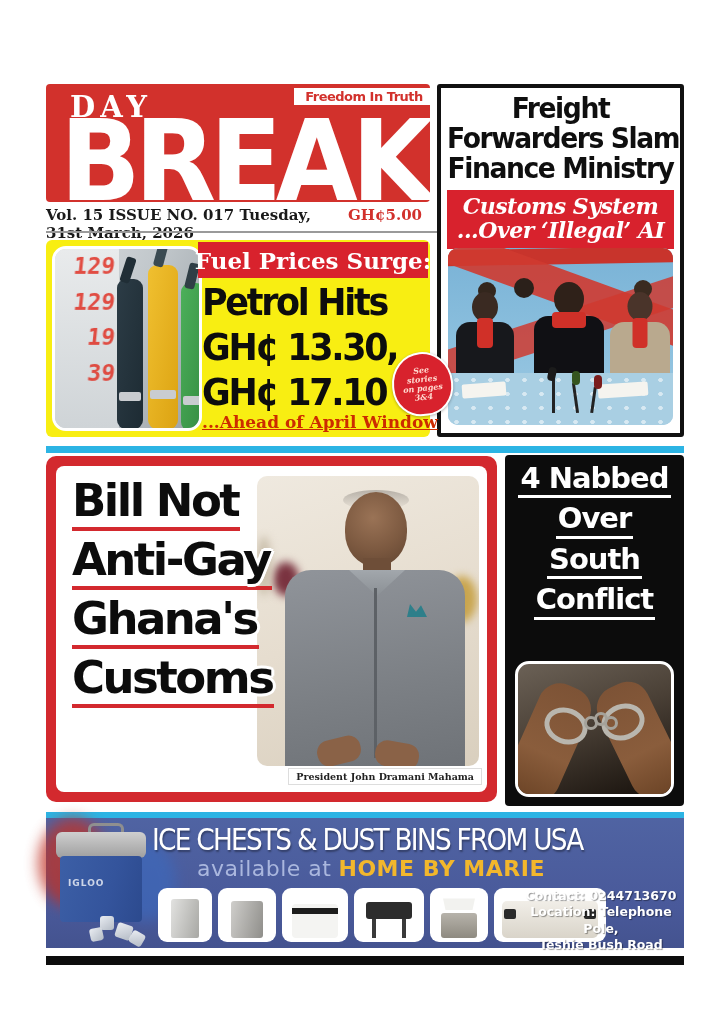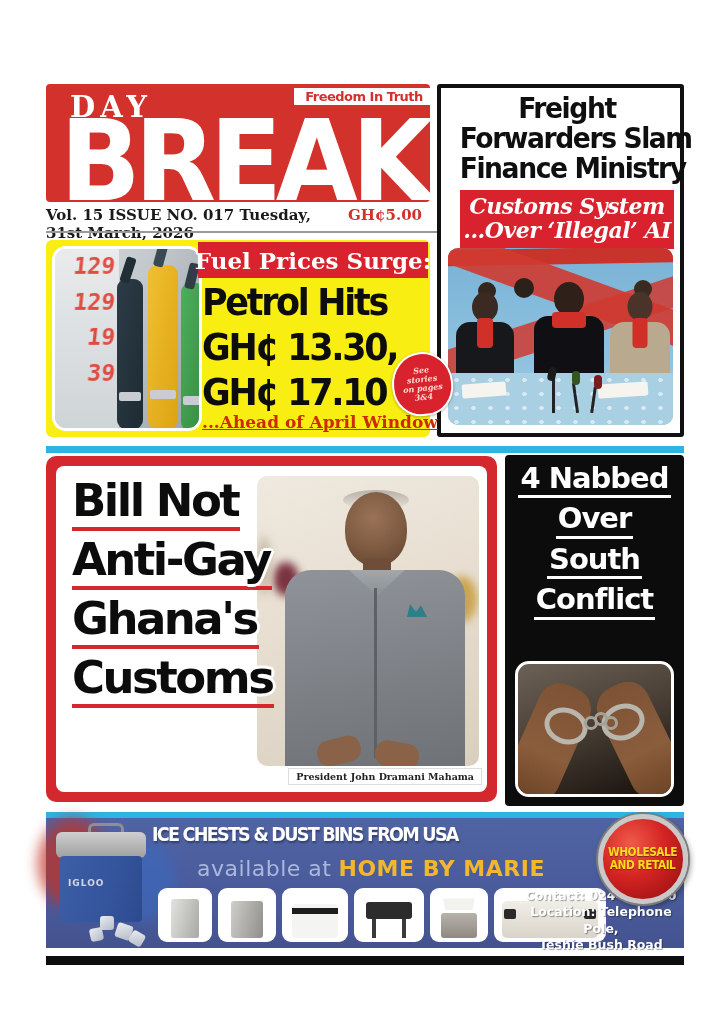--- a/index.html
+++ b/index.html
@@ -16,21 +16,21 @@
   .tagline-box span{color:#d2312c;font-weight:bold;font-size:13px;letter-spacing:-0.5px;white-space:nowrap;}
   .mast-break{left:14px;top:22px;color:#fff;font-weight:bold;font-size:100px;line-height:1;
               letter-spacing:-6px;transform:scale(1.06,1.12);transform-origin:left top;white-space:nowrap;}
   .issue-line{left:46px;top:206px;width:376px;display:flex;justify-content:space-between;
               font-family:"DejaVu Serif",serif;font-weight:bold;font-size:15px;color:#1a1a1a;}
   .issue-line .price{color:#d2312c;}
   .top-rule{left:46px;top:231px;width:638px;height:0;border-top:2px solid #9a9a9a;}
 
   
   .freight-box{left:437px;top:84px;width:247px;height:353px;border:4px solid #111;
-               background:#fff;border-radius:3px;box-sizing:border-box;padding-left:13px;}
+               background:#fff;border-radius:3px;box-sizing:border-box;}
   .freight-hl{margin-top:6px;text-align:center;font-weight:bold;color:#0f0f0f;font-size:28px;
               line-height:1.08;letter-spacing:-1.5px;}
   .freight-hl div{transform:scaleX(0.95);transform-origin:center;white-space:nowrap;}
   .freight-sub{margin:5px 6px 0 6px;background:#d8222d;color:#fff;text-align:center;
                font-family:"DejaVu Serif",serif;font-weight:bold;font-style:italic;
                font-size:22px;line-height:1.12;padding:4px 0 6px 0;}
   .freight-sub div{white-space:nowrap;letter-spacing:-0.5px;}
   .press-photo{position:absolute;left:7px;right:7px;top:160px;bottom:8px;border-radius:10px;
                overflow:hidden;background:linear-gradient(180deg,#79b2d6 0%,#8cc0de 55%,#9fc9e2 100%);}
   .press-strip{position:absolute;left:-10px;top:0;width:120%;height:16px;background:#c8342c;transform:rotate(-1deg);}
@@ -128,22 +128,22 @@
   .smoke{position:absolute;border-radius:50%;filter:blur(7px);}
   .cooler{position:absolute;left:14px;top:20px;width:82px;height:92px;}
   .cooler-lid{position:absolute;left:-4px;top:0;width:90px;height:26px;border-radius:6px;
               background:linear-gradient(#cfcfcf,#9f9f9f);}
   .cooler-handle{position:absolute;left:28px;top:-9px;width:30px;height:10px;border:3px solid #8f8f8f;border-bottom:none;border-radius:6px 6px 0 0;}
   .cooler-body{position:absolute;left:0;top:24px;width:82px;height:66px;border-radius:4px;
                background:linear-gradient(105deg,#3c5fa6 0%,#34549c 60%,#2c4a8e 100%);}
   .cooler-label{position:absolute;left:8px;top:46px;color:#e8ecf5;font-size:9px;font-weight:bold;
                 letter-spacing:1px;opacity:.85;}
   .ice{position:absolute;background:linear-gradient(145deg,#f3f5f7,#b9c0c8);border-radius:3px;opacity:.95;}
-  .ad-hl{position:absolute;left:106px;top:10px;width:480px;color:#fff;font-weight:bold;font-size:20px;
-         letter-spacing:-2px;white-space:nowrap;text-shadow:1px 2px 2px rgba(0,0,0,.35);}
+  .ad-hl{position:absolute;left:106px;top:10px;width:480px;color:#fff;font-weight:normal;font-size:30px;
+         letter-spacing:-2px;white-space:nowrap;text-shadow:1px 2px 2px rgba(0,0,0,.35);text-align:right;}
   .ad-hl span{display:inline-block;transform:scaleX(0.88);transform-origin:left center;}
   .ad-sub{position:absolute;left:110px;top:44px;width:430px;text-align:center;font-size:22px;white-space:nowrap;}
   .ad-sub .avail{color:#aab7de;font-weight:normal;letter-spacing:0.5px;}
   .ad-sub .brand{color:#f2b72c;font-weight:bold;letter-spacing:0.5px;}
   .badge{position:absolute;right:-4px;top:2px;width:80px;height:80px;border-radius:50%;
          background:radial-gradient(circle at 35% 30%,#ef5a4a 0%,#d42322 45%,#8e0f0f 100%);
          border:5px solid #c9c9c9;box-shadow:0 0 0 2px #7c7c7c,2px 3px 6px rgba(0,0,0,.45);
          display:flex;flex-direction:column;align-items:center;justify-content:center;z-index:3;}
   .badge div{color:#ffd91e;font-weight:bold;font-size:11.5px;line-height:1.1;letter-spacing:-0.5px;
              transform:scaleX(0.92);text-shadow:0 1px 1px rgba(0,0,0,.4);}
@@ -331,24 +331,20 @@
       <div class="ice" style="left:30px;top:96px;width:13px;height:13px;transform:rotate(-12deg);"></div>
       <div class="ice" style="left:70px;top:100px;width:14px;height:13px;transform:rotate(30deg);"></div>
     </div>
     <div class="ad-hl">
       <span>ICE CHESTS &amp; DUST BINS FROM USA</span>
     </div>
     <div class="ad-sub">
       <span class="avail">available at</span>
       <span class="brand">HOME BY MARIE</span>
     </div>
-    <div class="badge">
-      <div>WHOLESALE</div>
-      <div>AND RETAIL</div>
-    </div>
     <div class="products">
       <div class="tile" style="width:54px;">
           <div class="bin"></div>
         </div>
       <div class="tile" style="width:58px;">
           <div class="bin2"></div>
         </div>
       <div class="tile" style="width:66px;">
           <div class="coolr"></div>
         </div>

